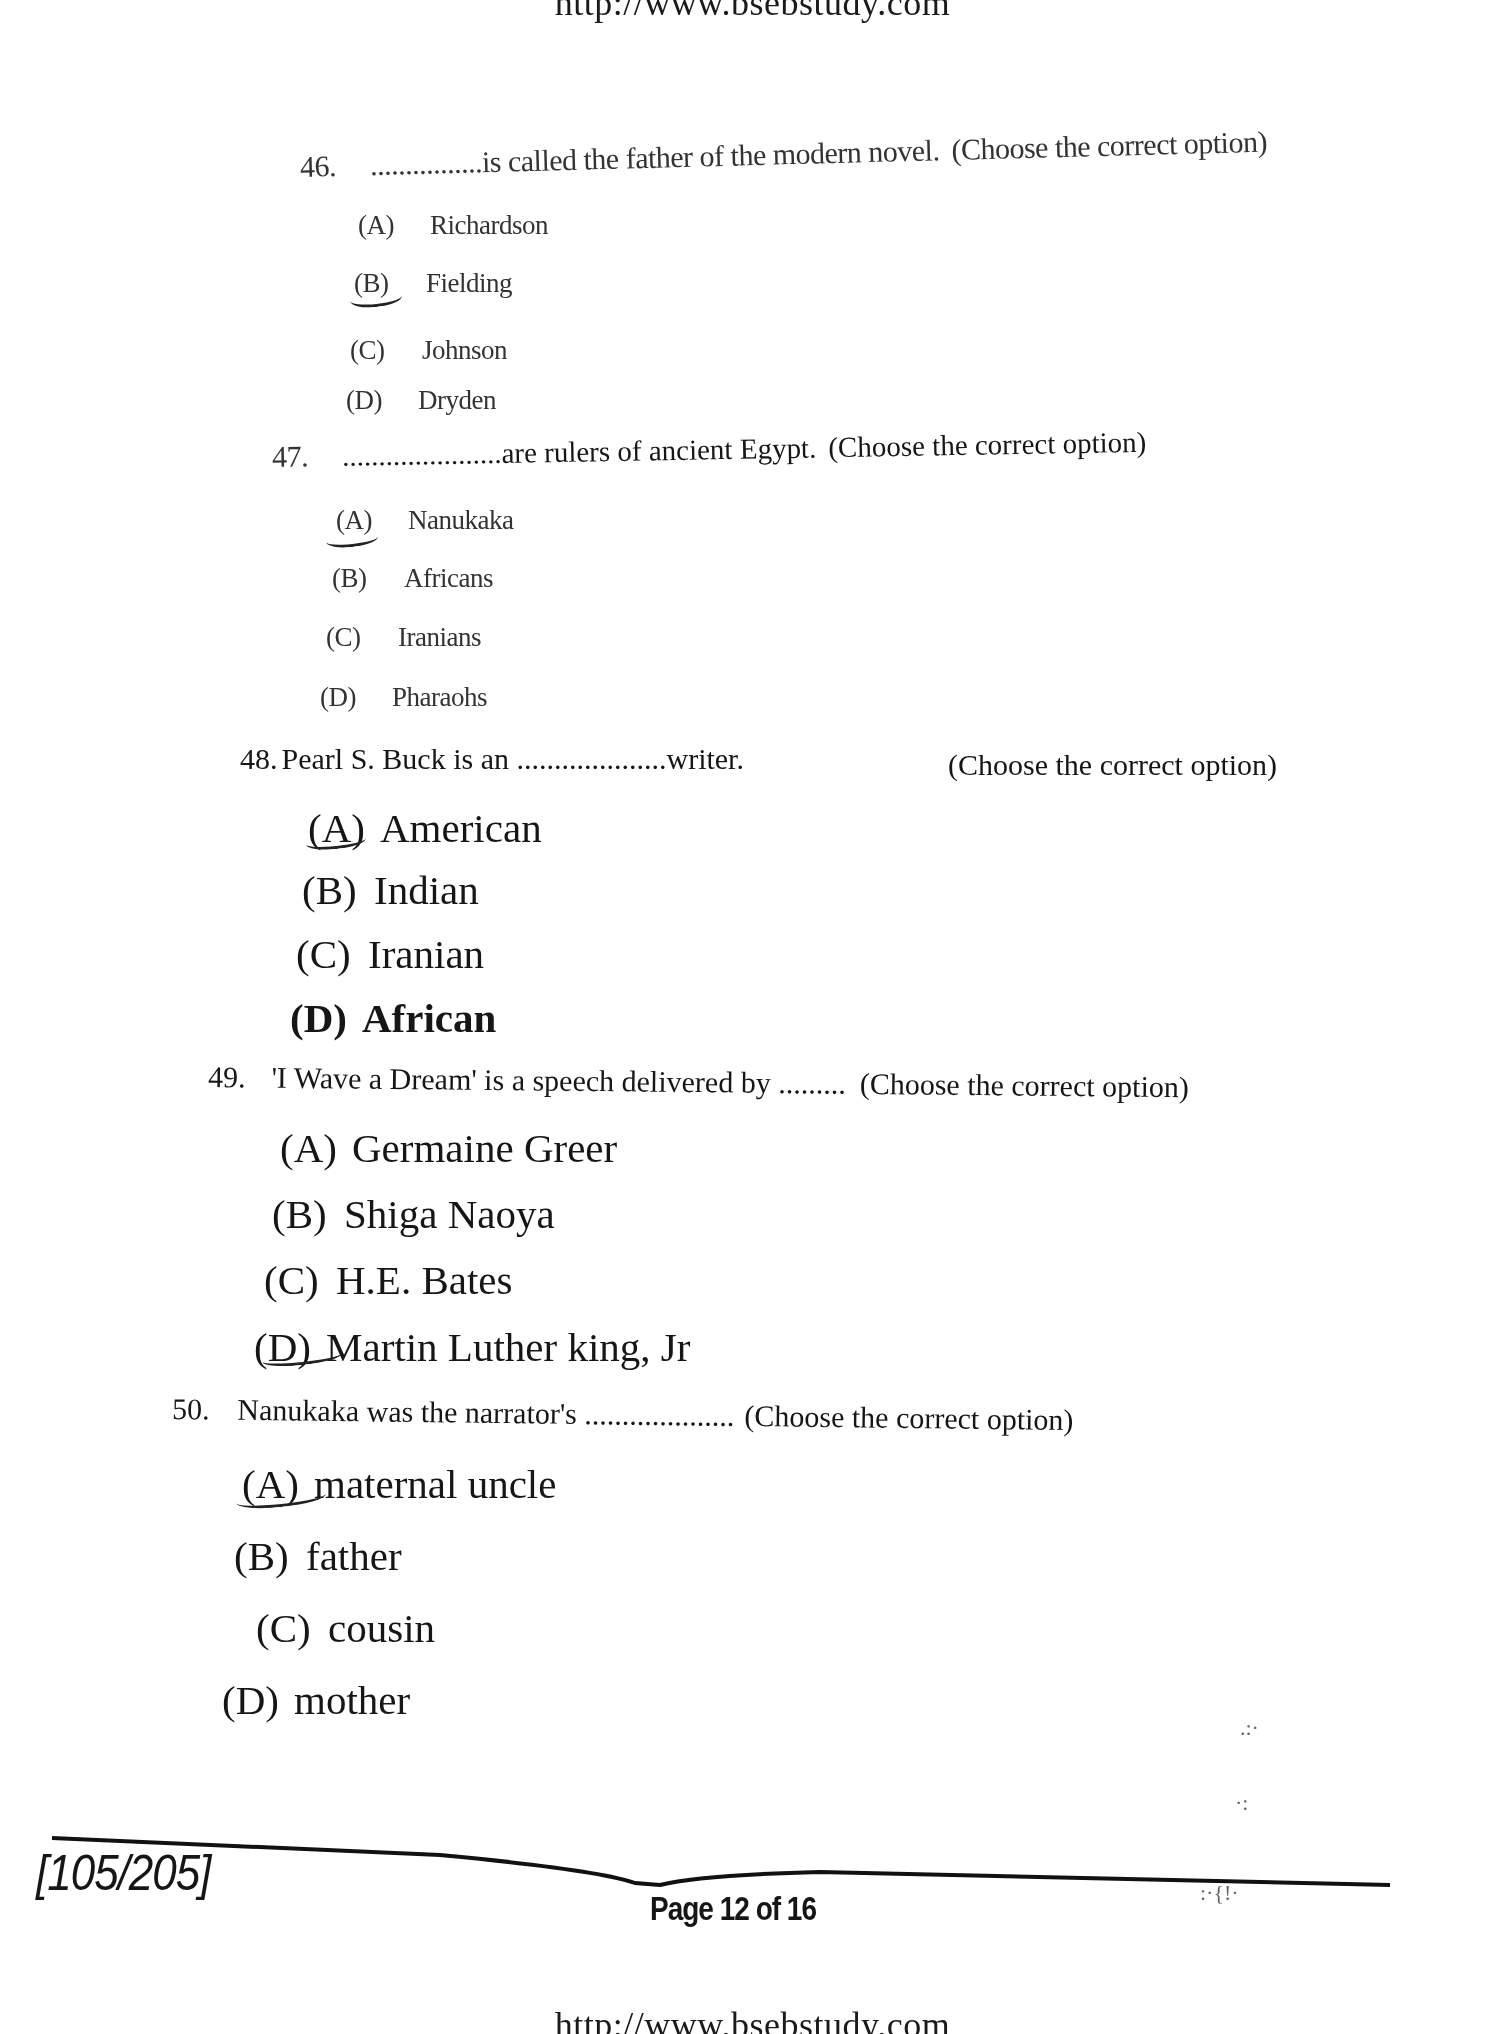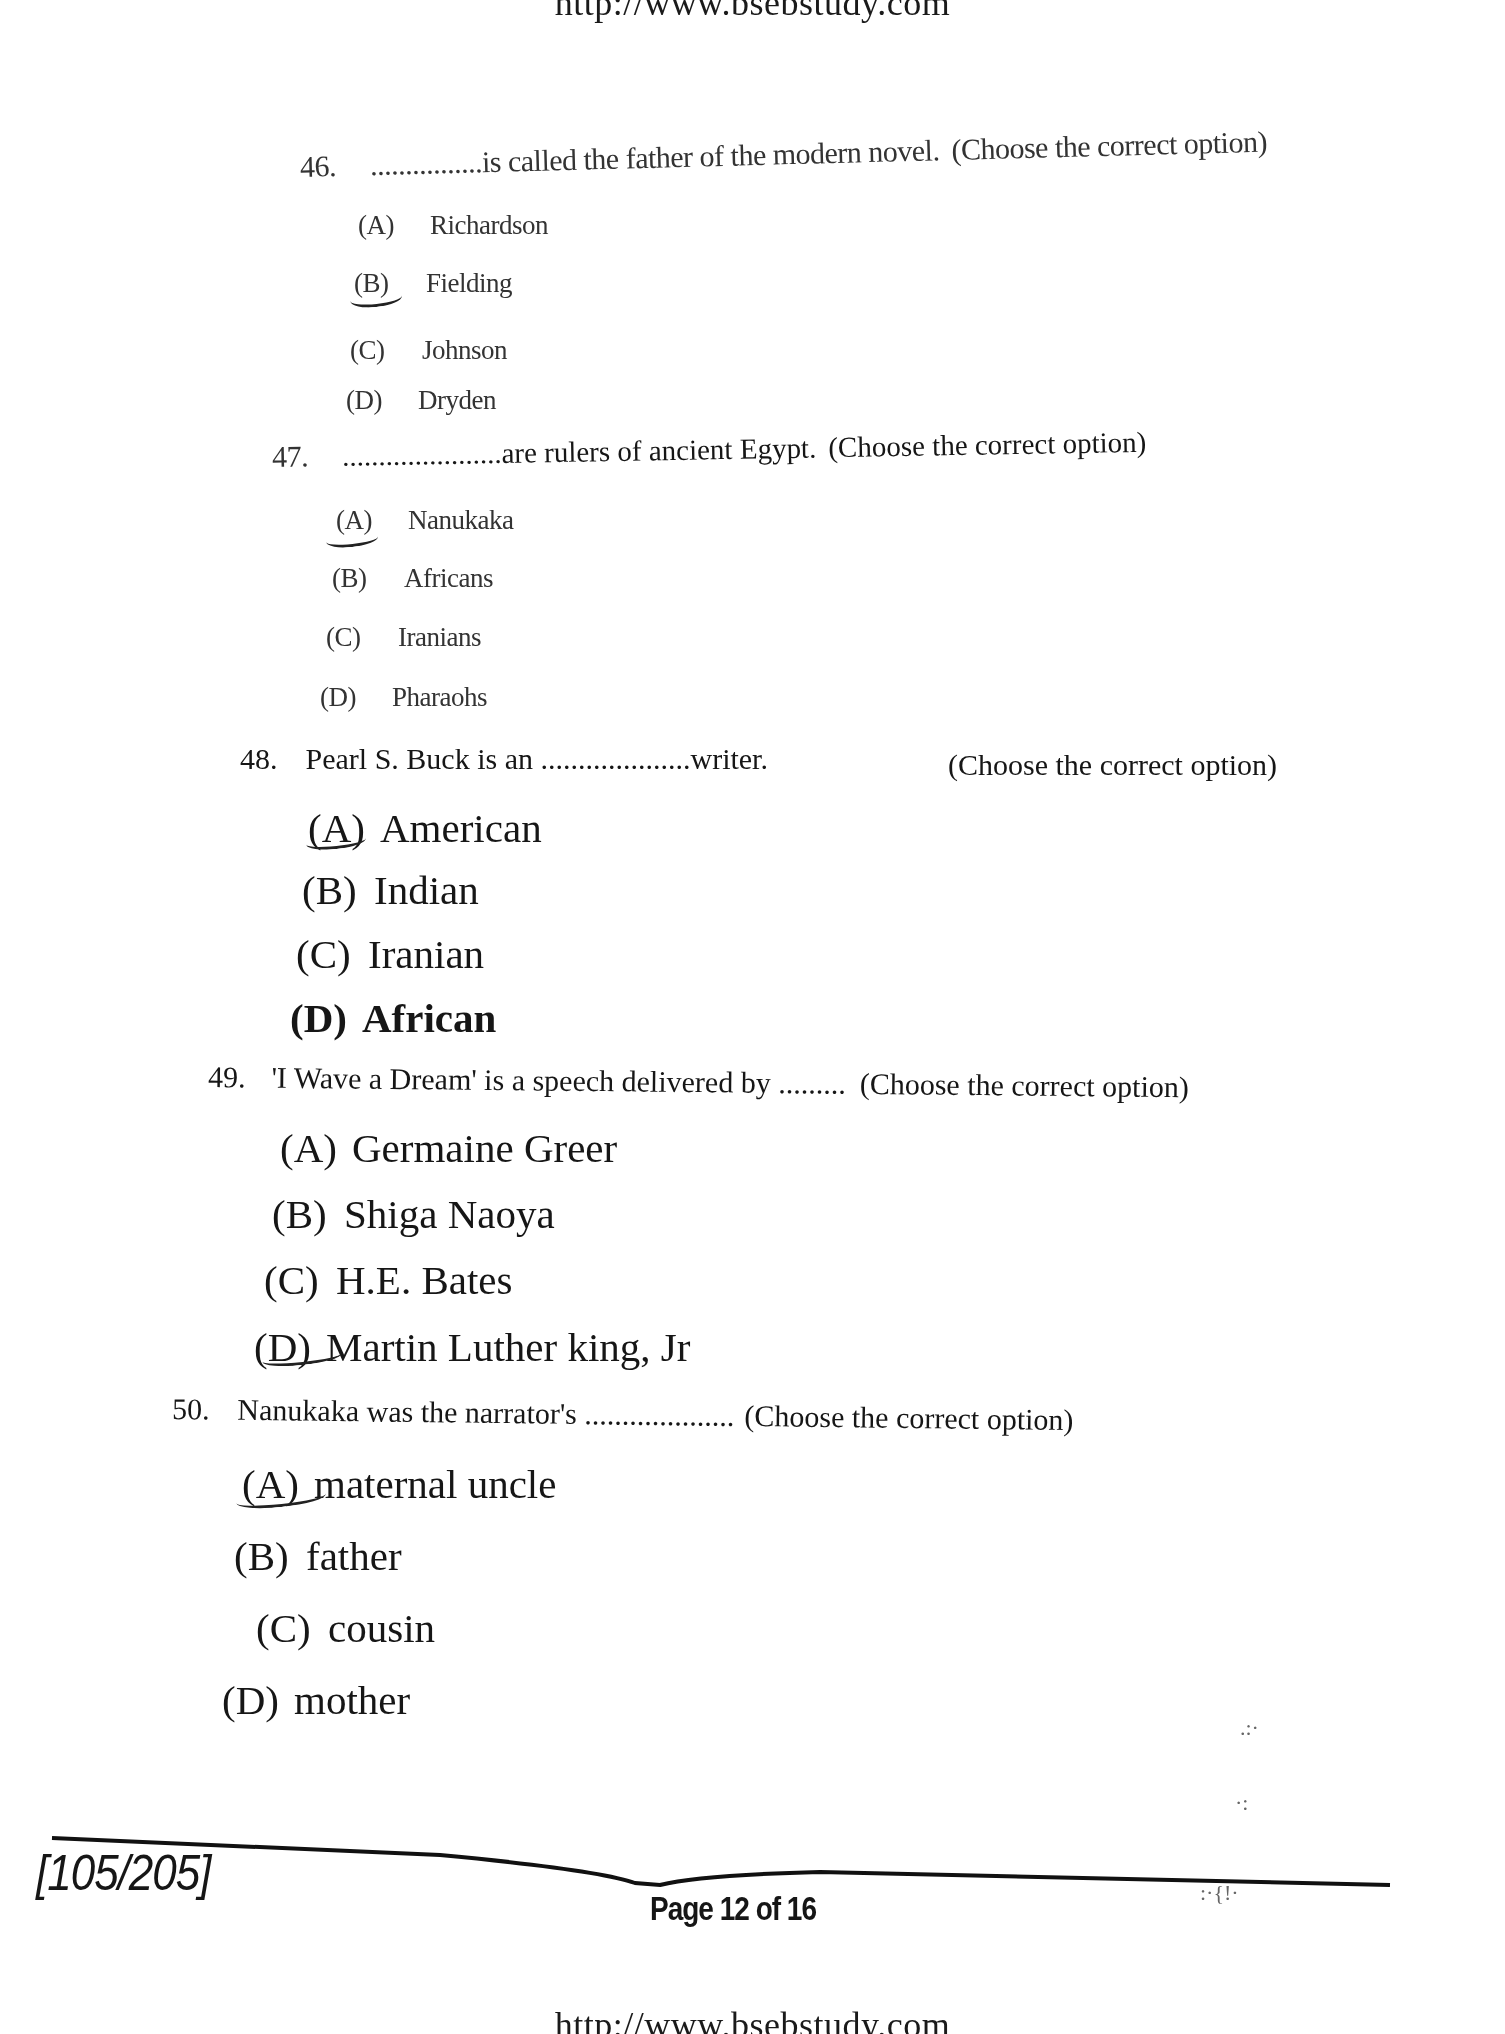--- a/index.html
+++ b/index.html
@@ -81,21 +81,21 @@
 </div>
 <div class="opt faint" style="left:326px; top:622px;">
   <span class="lbl">(C)</span><span class="txt">Iranians</span>
 </div>
 <div class="opt faint" style="left:320px; top:682px;">
   <span class="lbl">(D)</span><span class="txt">Pharaohs</span>
 </div>
 
 <div class="q" style="left:240px; top:742px;">
   <span class="num">48.</span>
-  <span class="stem" style="margin-left:24px;">Pearl S. Buck is an ....................writer.</span>
+  <span class="stem" style="">Pearl S. Buck is an ....................writer.</span>
   <span class="hint" style="position:absolute; left:708px; top:6px;">(Choose the correct option)</span>
 </div>
 <div class="opt" style="left:308px; top:804px;">
   <span class="lbl">(A)</span><span class="txt">American</span>
 </div>
 <div class="mark" style="left:306px; top:834px; width:60px; height:12px;"></div>
 <div class="opt" style="left:302px; top:866px;">
   <span class="lbl">(B)</span><span class="txt">Indian</span>
 </div>
 <div class="opt" style="left:296px; top:930px;">

